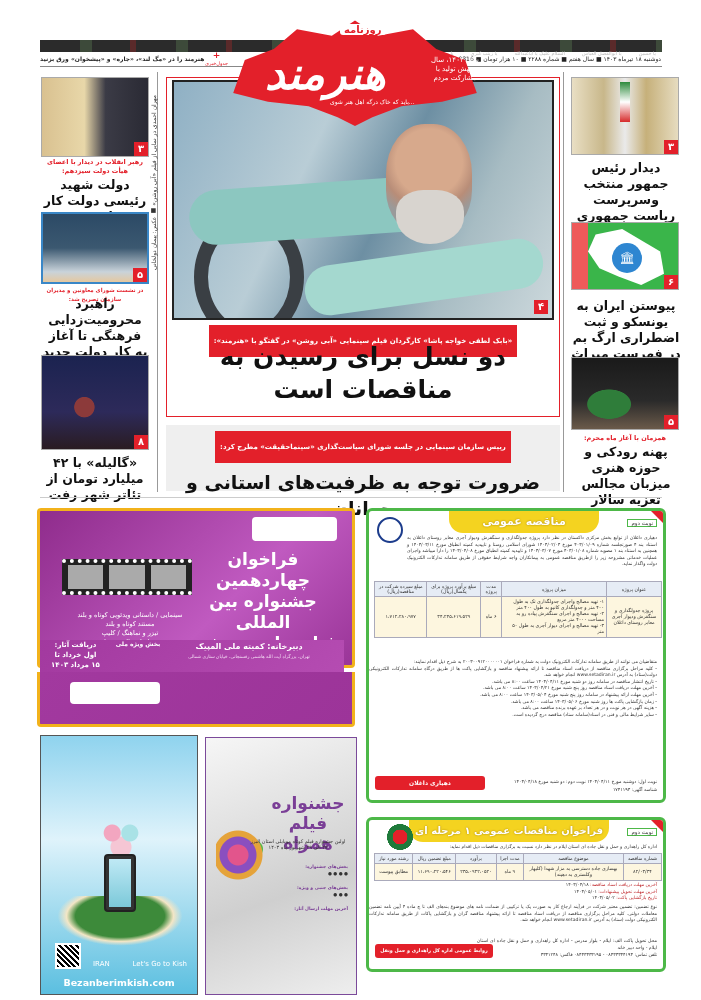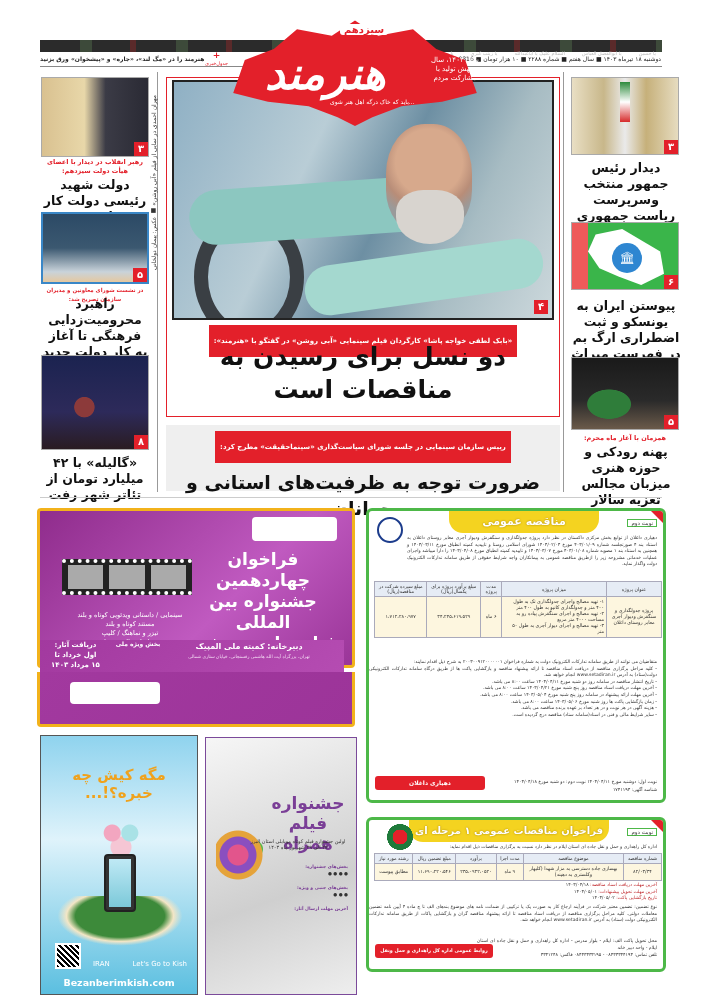--- a/index.html
+++ b/index.html
@@ -112,21 +112,21 @@
   <div class="wheel"></div>
   <div class="arm"></div>
   <div class="person-head"></div>
   <div class="beard"></div>
   <div class="arm2"></div>
   <div class="badge-num" style="bottom:4px; right:4px;">۴</div>
 </div>
 
 <div class="abs logo">
   <div class="logo-shape"></div>
-  <div class="logo-top">سیزدهم</div>
+  <div class="logo-top">روزنامه</div>
   <div class="logo-title">هنرمند</div>
   <div class="logo-slogan">...باید که خاک درگه اهل هنر شوی</div>
   <div class="logo-side">سال ۱۴۰۳، سال جهش تولید با مشارکت مردم</div>
 </div>
 
 <div class="abs" style="left: 172px; top: 325px; width: 382px; text-align:center;">
   <span class="tag-red">«بابک لطفی خواجه پاشا» کارگردان فیلم سینمایی «آبی روشن» در گفتگو با «هنرمند»:</span>
 </div>
 <div class="abs headline hl-main" style="left: 170px; top: 340px; width: 386px;">
   <div>دو نسل برای رسیدن به مناقصات است</div>
@@ -189,21 +189,20 @@
   </div>
   <div style="position:absolute;left:68px;top:0;width:60px;color:#fff;font-size:6px;font-weight:bold;text-align:center;">بخش ویژه ملی</div>
   <div style="position:absolute;right:10px;top:2px;width:170px;color:#fff;font-size:8px;font-weight:bold;text-align:center;">دبیرخانه: کمیته ملی المپیک</div>
   <div style="position:absolute;right:10px;top:14px;width:170px;color:#f2d8f2;font-size:4.5px;text-align:center;">تهران، بزرگراه آیت الله هاشمی رفسنجانی، خیابان ستاری شمالی</div>
 </div>
 <div class="abs" style="left: 37px; top: 672px; width: 318px; height: 55px; background: linear-gradient(135deg,#a2399f,#9c3499); border: 3px solid #f2b21b; border-top:none; border-radius: 0 0 4px 4px;">
   <div style="position:absolute;left:30px;top:10px;width:90px;height:22px;background:#fff;border-radius:4px;"></div>
 </div>
 
 <div class="abs ad-kish">
-  <div class="t">مگه کیش چه خبره؟!...</div>
   <div class="balloons"></div>
   <div class="island"></div>
   <div class="phone">
       <i></i>
     </div>
   <div class="qr"></div>
   <div class="lg" style="left: 52px;">IRAN</div>
   <div class="lg" style="right: 10px;">Let's Go to Kish</div>
   <div class="u">Bezanberimkish.com</div>
 </div>

